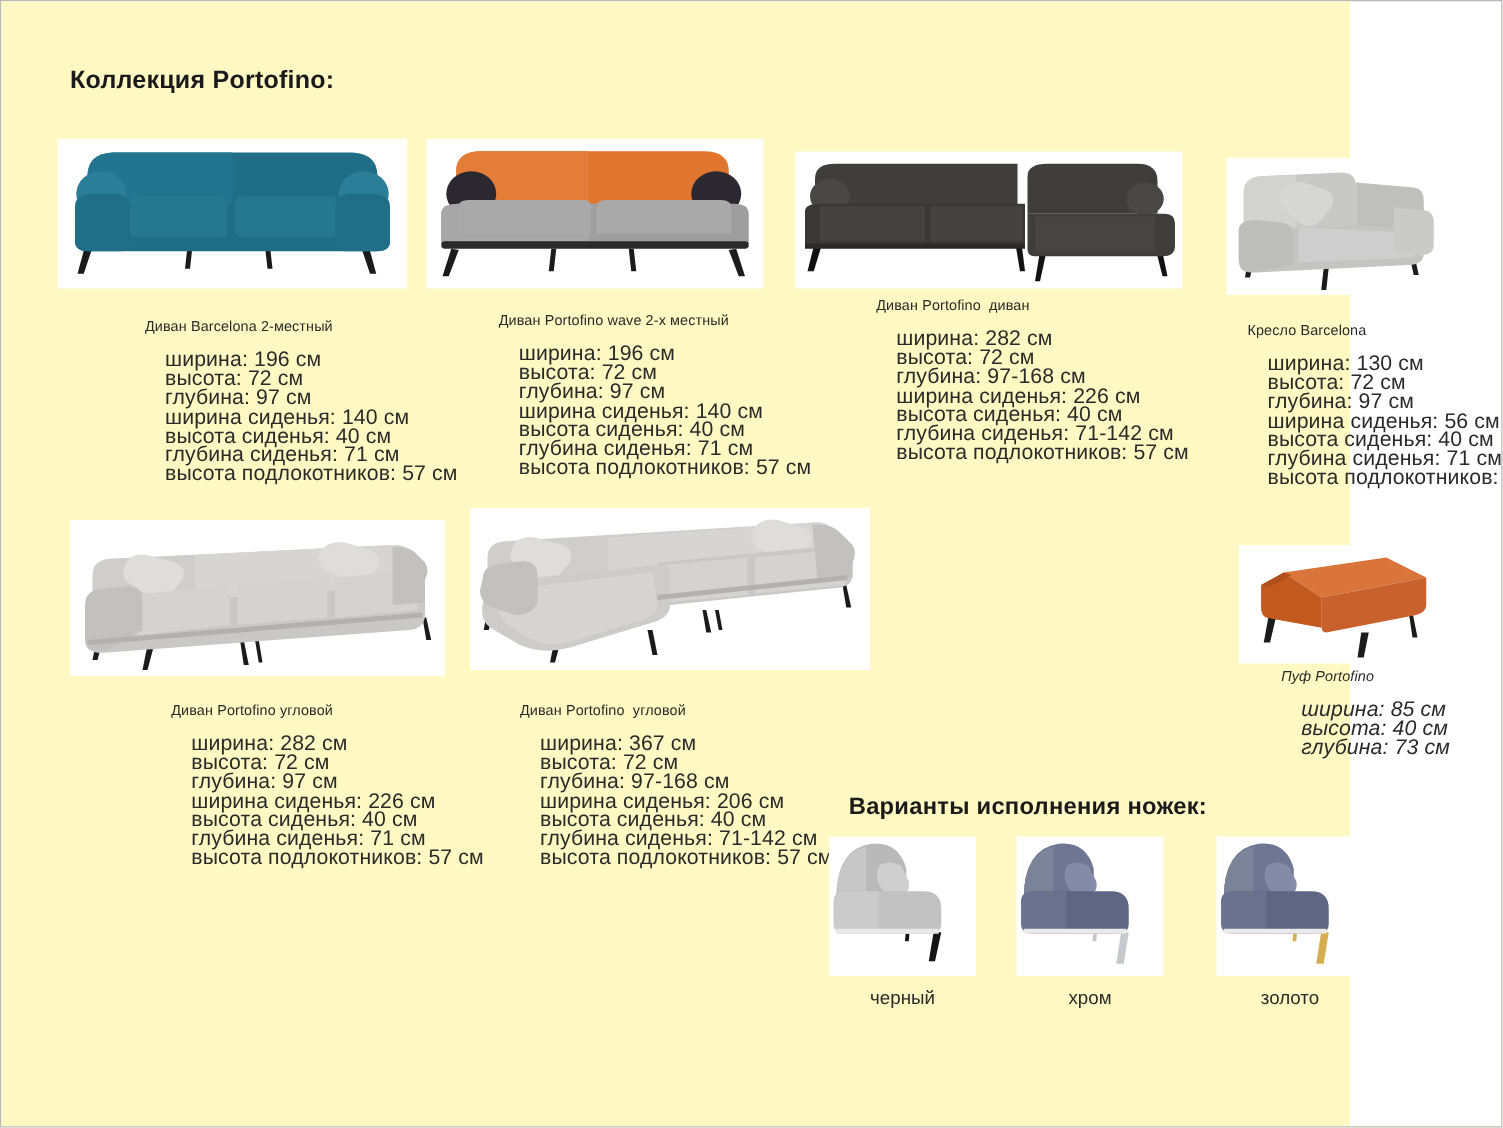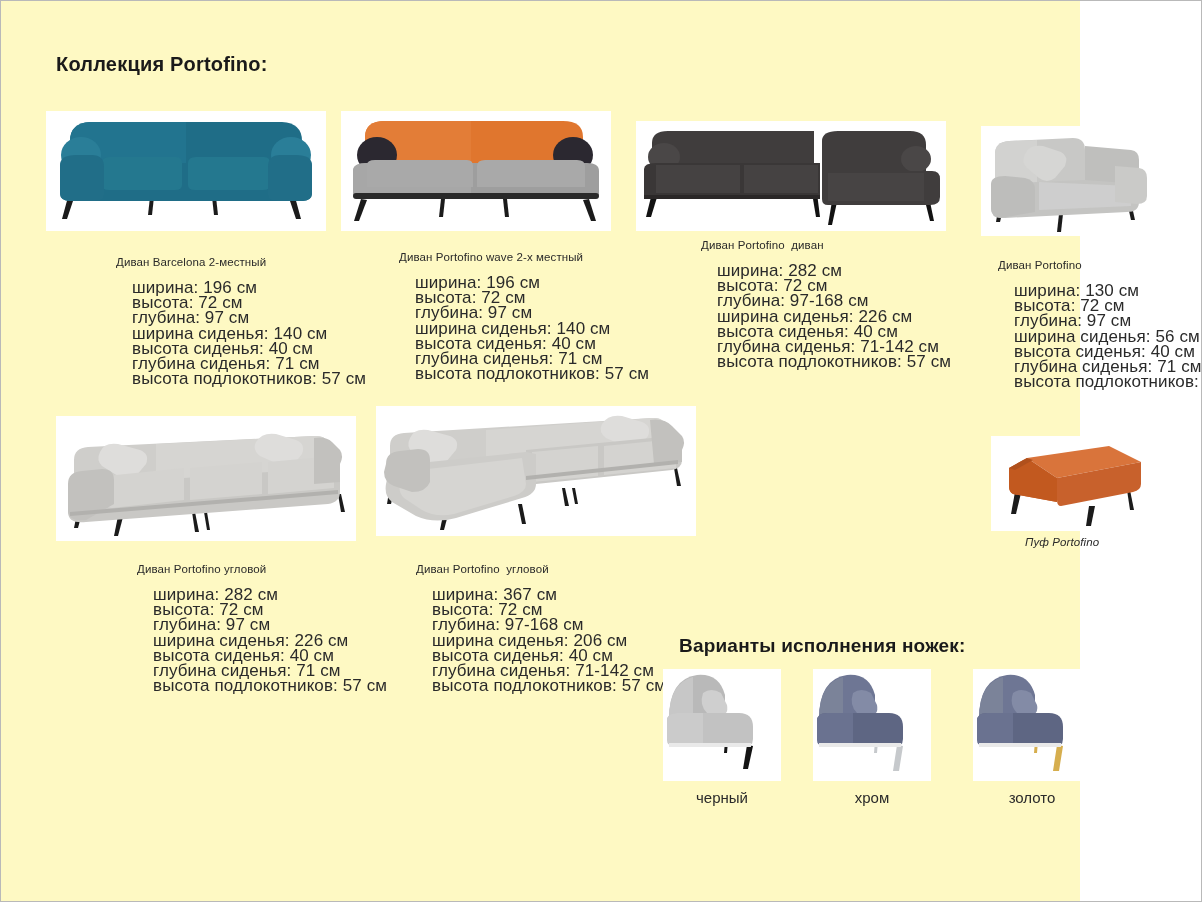--- a/index.html
+++ b/index.html
@@ -265,21 +265,21 @@
       <div>высота: 72 см</div>
       <div>глубина: 97-168 см</div>
       <div>ширина сиденья: 226 см</div>
       <div>высота сиденья: 40 см</div>
       <div>глубина сиденья: 71-142 см</div>
       <div>высота подлокотников: 57 см</div>
     </div>
   </div>
 
   <div class="product" style="left:997px;top:258px;width:200px;">
-    <div class="pname">Диван Portofino</div>
+    <div class="pname">Кресло Barcelona</div>
     <div class="specs">
       <div>ширина: 130 см</div>
       <div>высота: 72 см</div>
       <div>глубина: 97 см</div>
       <div>ширина сиденья: 56 см</div>
       <div>высота сиденья: 40 см</div>
       <div>глубина сиденья: 71 см</div>
       <div>высота подлокотников: 57 см</div>
     </div>
   </div>
@@ -305,20 +305,25 @@
       <div>глубина: 97-168 см</div>
       <div>ширина сиденья: 206 см</div>
       <div>высота сиденья: 40 см</div>
       <div>глубина сиденья: 71-142 см</div>
       <div>высота подлокотников: 57 см</div>
     </div>
   </div>
 
   <div class="product" style="left:1024px;top:535px;width:175px;font-style:italic;">
     <div class="pname">Пуф Portofino</div>
+    <div class="specs">
+      <div>ширина: 85 см</div>
+      <div>высота: 40 см</div>
+      <div>глубина: 73 см</div>
+    </div>
   </div>
 
   <div class="leg-item" style="left:662px;top:668px;width:118px;">
     <svg width="118" height="112" viewBox="0 0 118 112">
       <rect x="0" y="0" width="118" height="112" fill="#fff"></rect>
 
       <path d="M84 76 L80 100 L85 100 L90 77 Z" fill="#141414"></path>
       <path d="M62 72 L61 84 L64 84 L65 72 Z" fill="#141414"></path>
 
       <path d="M6 50 Q6 10 34 6 Q56 4 62 26 L62 62 L6 62 Z" fill="#b9b9b9"></path>

